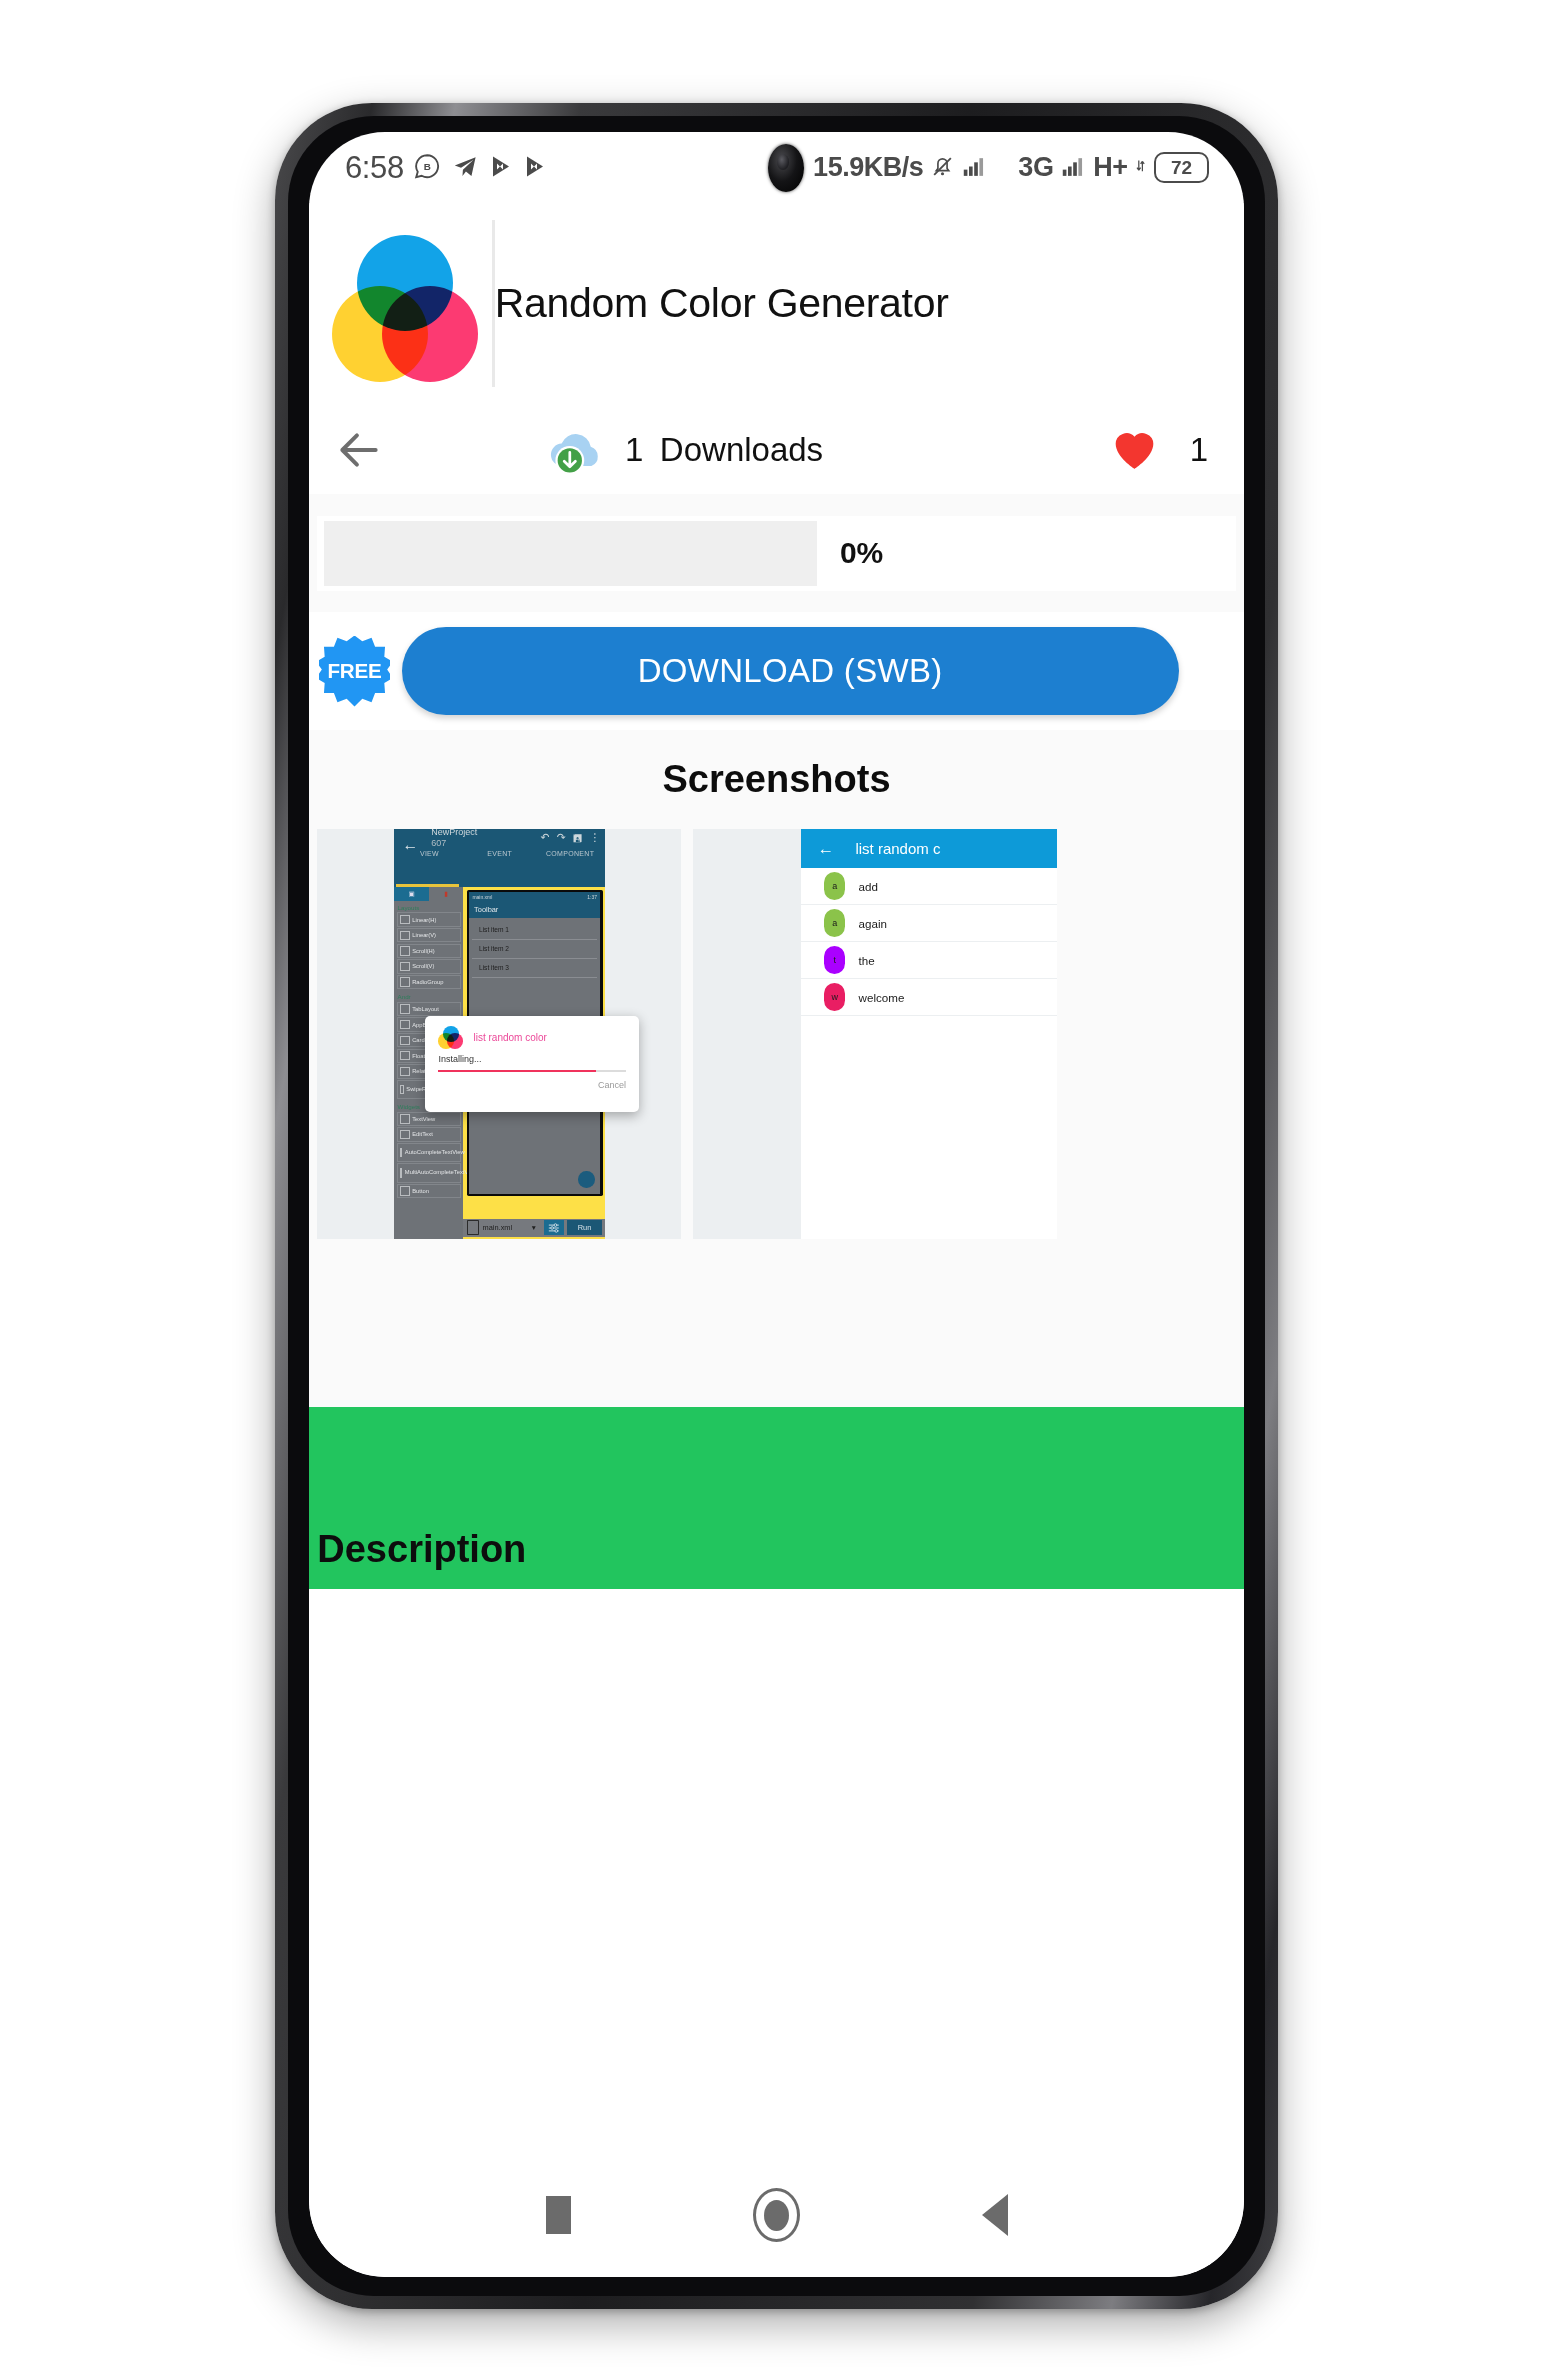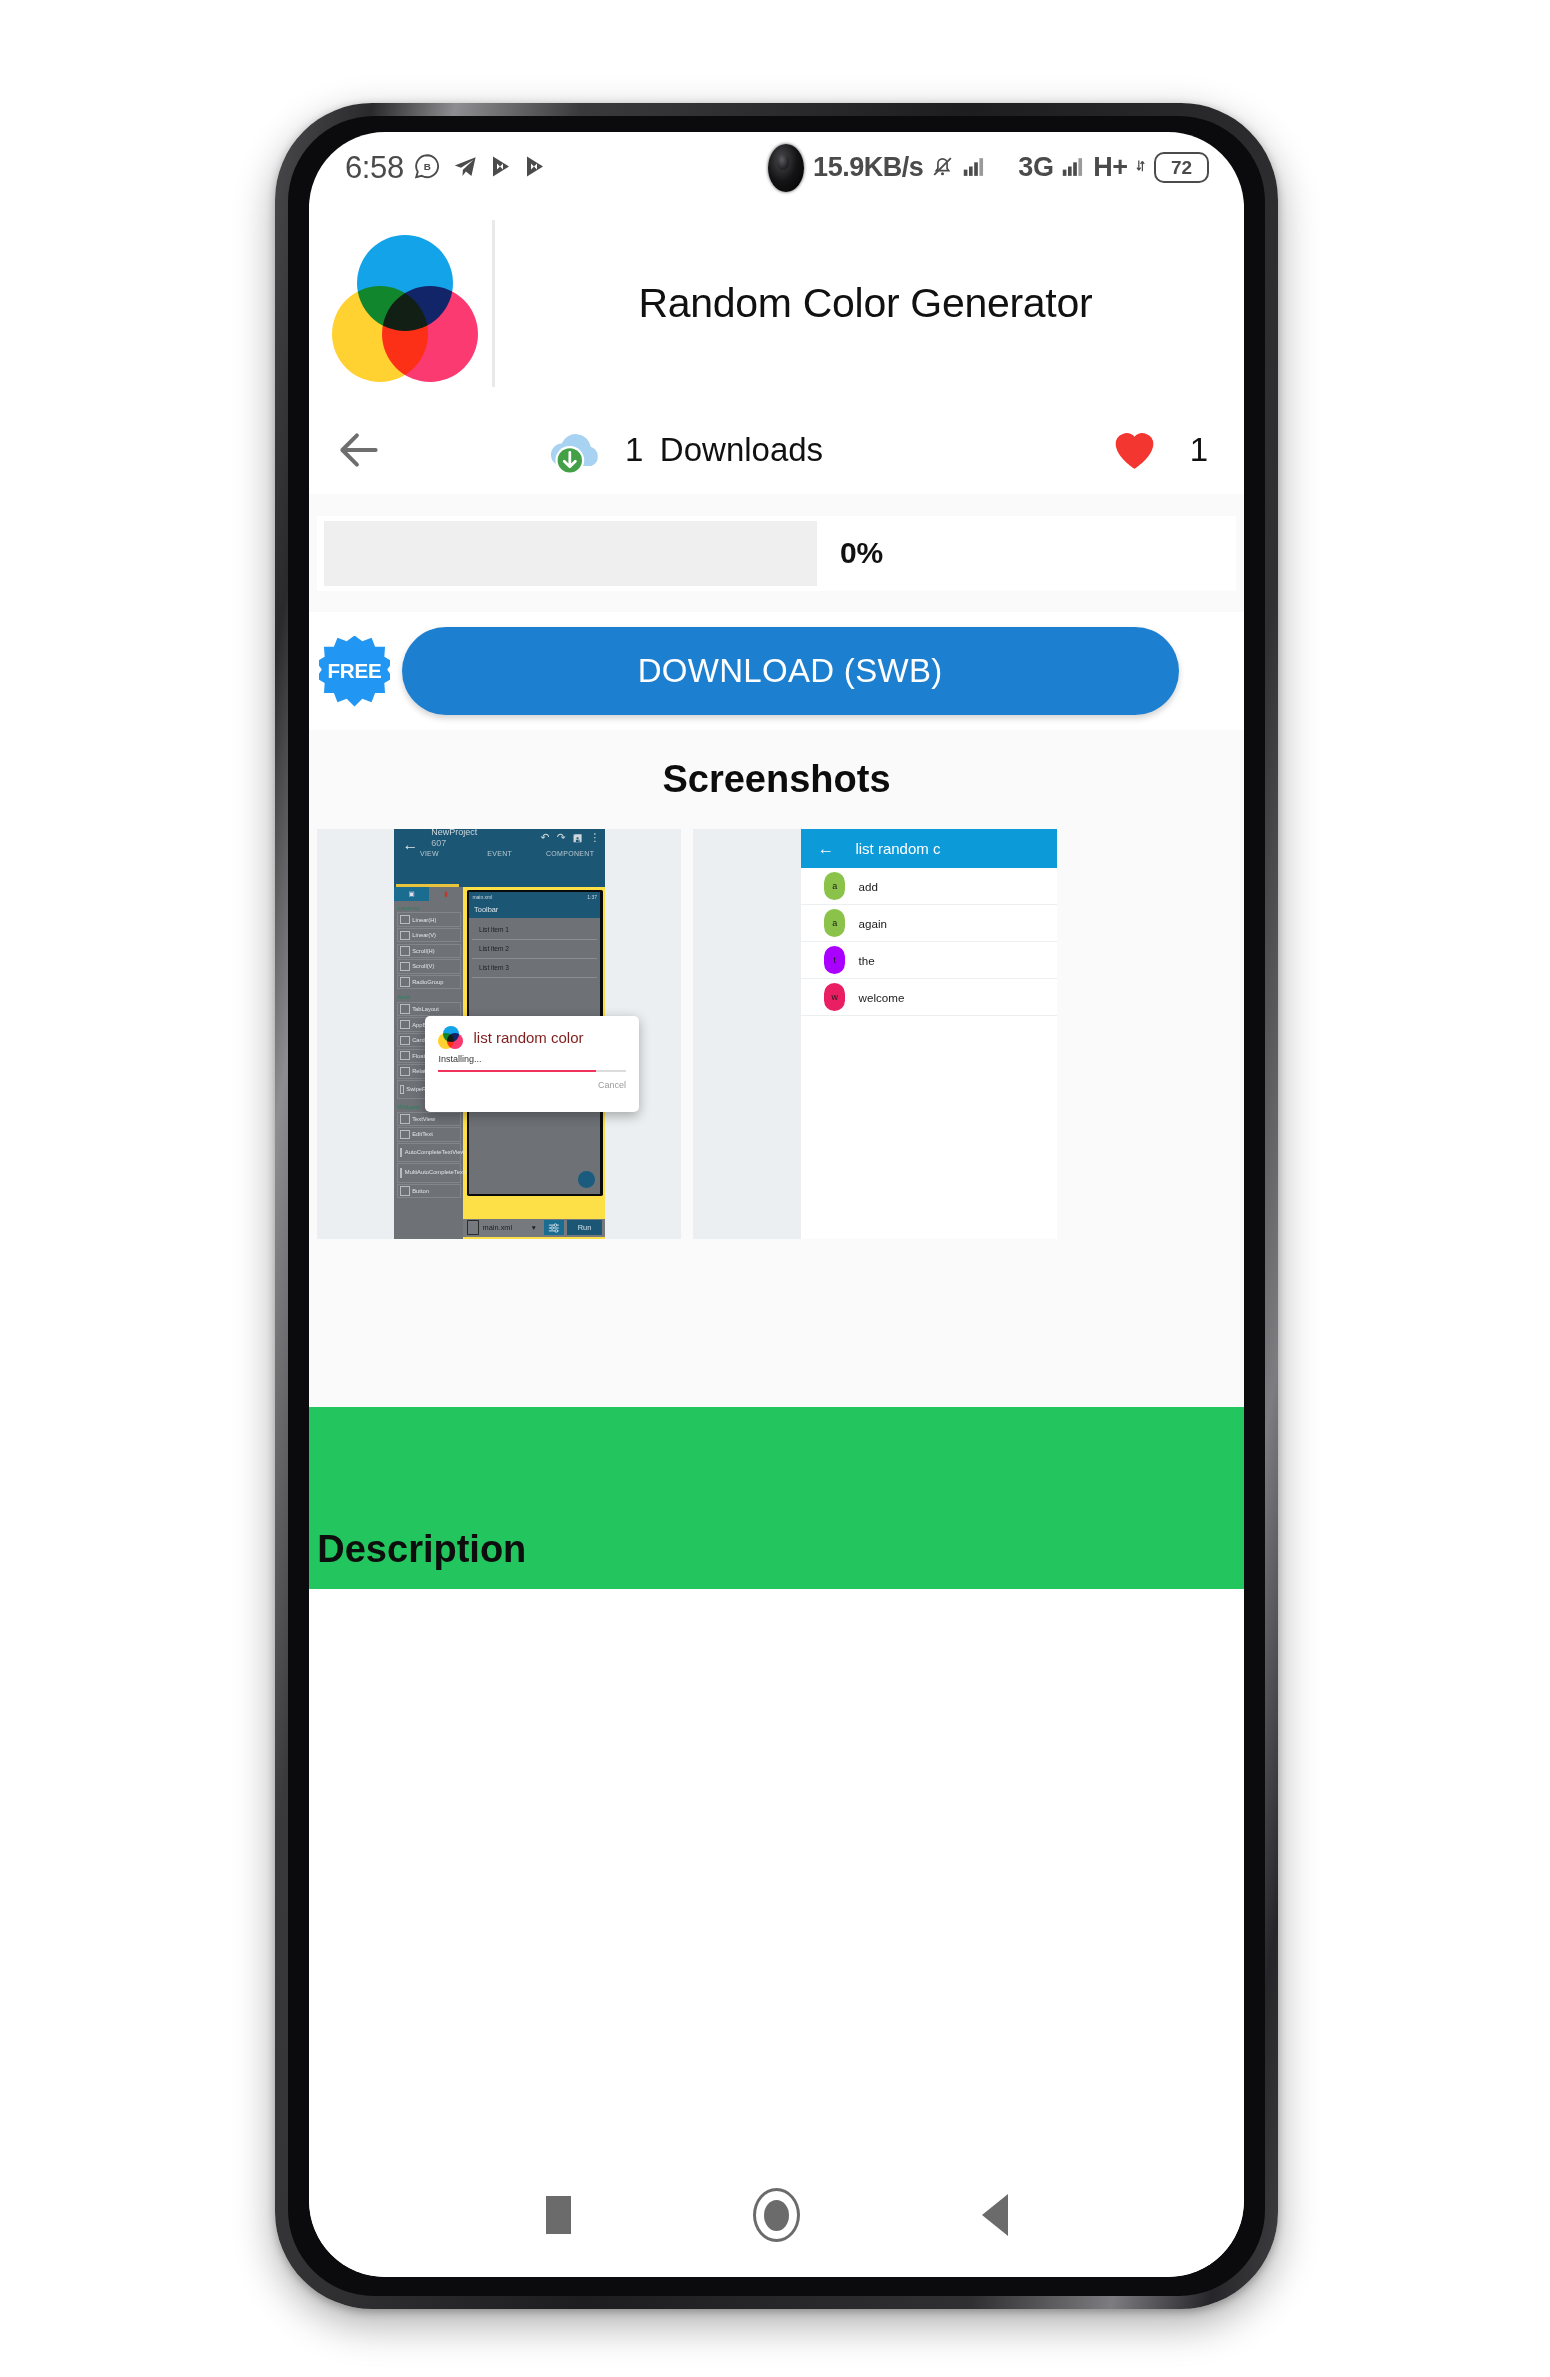--- a/index.html
+++ b/index.html
@@ -80,21 +80,21 @@
     position:absolute; left:0; top:71px; width:935px; height:201px;
     background:#fff; display:flex; align-items:center;
   }
   .app-icon-wrap { width:175px; margin-left:8.3px; display:flex; justify-content:center; align-items:center;}
   .venn { position:relative; width:145px; height:137px; }
   .venn span { position:absolute; width:96px; height:96px; border-radius:50%; mix-blend-mode:multiply; }
   .venn .c-blue   { left:25px; top:0;   background:#12a3e8; }
   .venn .c-yellow { left:0;    top:51px; background:#ffd131; }
   .venn .c-pink   { left:50px; top:51px; background:#fc3a72; }
   .hdr-divider { width:2.5px; height:167px; background:#e9e9e9; }
-  .hdr-text { flex:1; text-align:center; padding-right:8px; }
+  .hdr-text { flex:1; text-align:left; padding-right:8px; }
   .app-title { font-size:41px; color:#111; font-weight:400; letter-spacing:-0.3px; }
   .app-dev { font-size:25.6px; color:#1f84d6; font-weight:700; margin-top:21.5px; }
 
   
   .stats-row {
     position:absolute; left:0; top:272px; width:935px; height:91px;
     display:flex; align-items:center; background:#fff;
   }
   .back-arrow { margin-left:21.5px; width:56px; height:56px; display:flex; align-items:center; justify-content:center; }
   .dl-group { display:flex; align-items:center; gap:16.5px; margin-left:158px; }
@@ -191,21 +191,21 @@
     position:absolute; left:108px; top:187px; width:214px; height:96px;
     background:#fff; border-radius:5px; box-shadow:0 3.3px 11.6px rgba(0,0,0,.3);
     padding:10px 13.2px; box-sizing:border-box;
   }
   .dlg-head { display:flex; align-items:center; gap:10px; }
   .dlg-venn { position:relative; width:25px; height:23px; }
   .dlg-venn span { position:absolute; width:15.7px;height:15.7px;border-radius:50%; mix-blend-mode:multiply;}
   .dlg-venn .b { left:5px; top:0; background:#12a3e8;}
   .dlg-venn .y { left:0; top:7.4px; background:#ffd131;}
   .dlg-venn .p { left:9px; top:7.4px; background:#fc3a72;}
-  .dlg-title { font-size:15px; color:#7f1d1d; }
+  .dlg-title { font-size:10px; color:#ec4899; }
   .dlg-sub { font-size:9px; color:#333; margin-top:5px;}
   .dlg-prog { margin-top:5.8px; height:2.5px; background:#dcdcdc; }
   .dlg-prog i { display:block; height:2.5px; width:84%; background:#f0325c; }
   .dlg-cancel { text-align:right; font-size:9px; color:#9a9a9a; margin-top:7.4px;}
 
   
   .lstapp { position:absolute; left:108px; top:0; width:256px; height:410px; background:#fff; }
   .lst-tb { height:39px; background:#0d9ad8; display:flex; align-items:center; padding-left:16.5px; gap:21.5px; }
   .lst-tb .lb { color:#fff; font-size:16.5px; }
   .lst-tb .lt { color:#fff; font-size:15px; }

